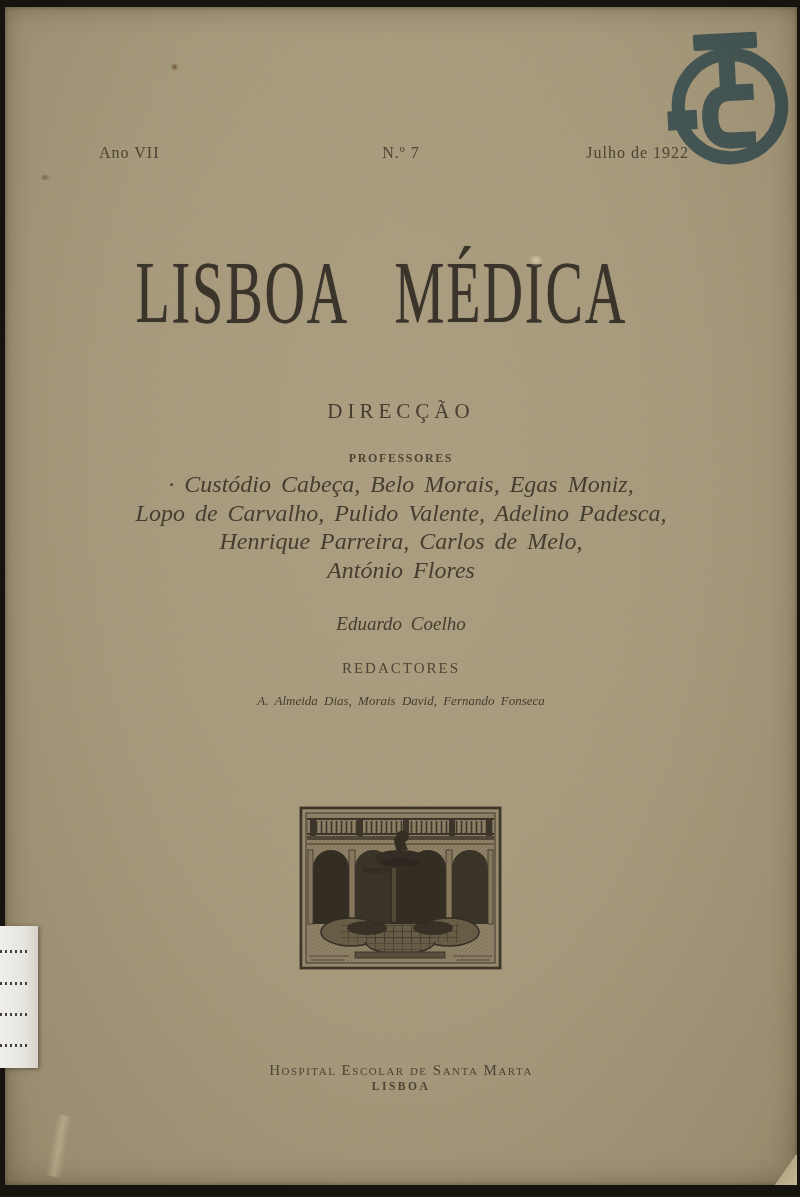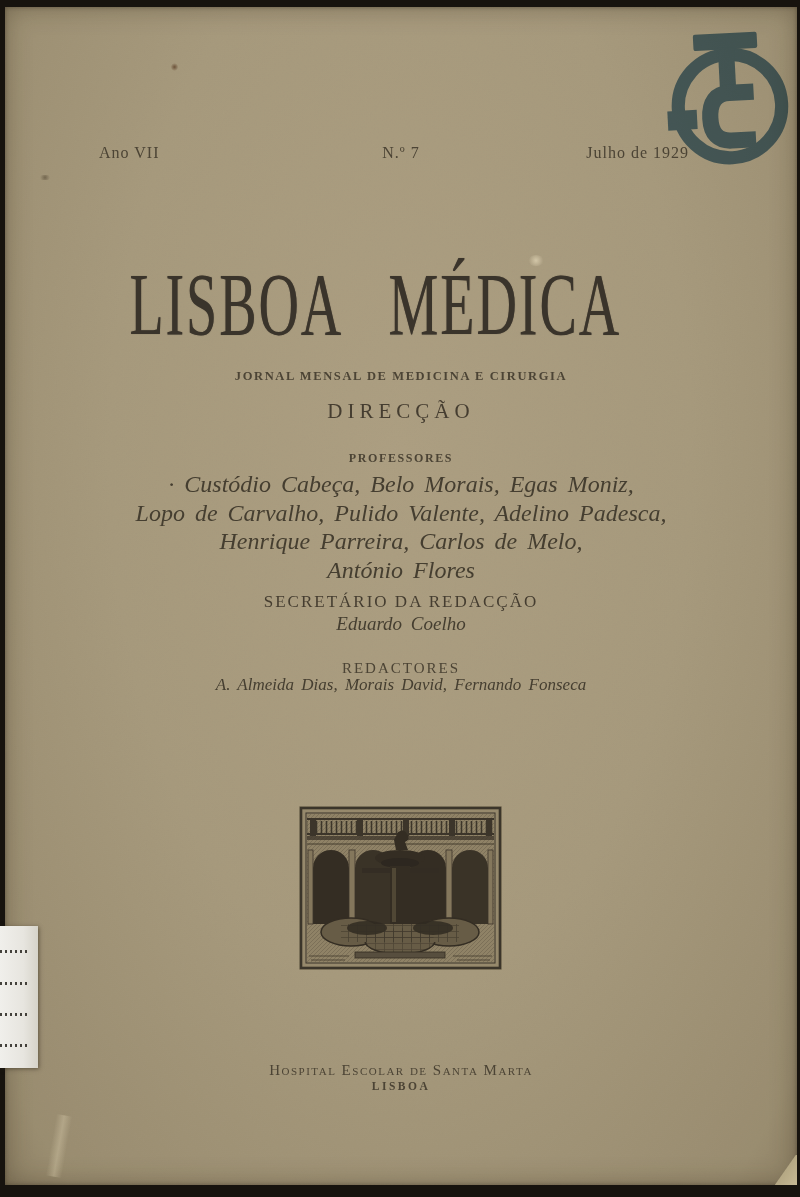--- a/index.html
+++ b/index.html
@@ -20,34 +20,34 @@
   .hdr{position:absolute;top:137px;font-size:16px;letter-spacing:1px;color:#4c4435;}
   .hdr-ano{left:94px;}
   .hdr-num{left:0;width:100%;text-align:center;}
   .hdr-date{right:108px;}
 
   
   .stamp{position:absolute;left:658px;top:18px;width:140px;height:148px;
     mix-blend-mode:multiply;opacity:.85;filter:blur(.3px);}
 
   
-  .title{position:absolute;top:253px;left:0;width:100%;text-align:center;
+  .title{position:absolute;top:241px;left:0;width:100%;text-align:right;
     font-size:89px;line-height:1;color:#3a342b;white-space:nowrap;}
   .tscale{display:inline-block;transform:translateX(-26px) scaleX(.63);transform-origin:50% 0;
     letter-spacing:3px;text-shadow:0 0 1px rgba(54,48,40,.65);}
   .tword1{margin-right:72px;}
 
   .subtitle{top:362px;font-size:12.5px;letter-spacing:1.6px;color:#4c4435;font-weight:bold;}
   .h-direccao{top:392px;font-size:21px;letter-spacing:5px;color:#453d30;}
   .h-prof{top:444px;font-size:12px;letter-spacing:1.6px;color:#4c4435;font-weight:bold;}
   .profs{top:463px;font-style:italic;font-size:24px;line-height:28.5px;color:#453e30;word-spacing:4px;}
   .h-secr{top:585px;font-size:17px;letter-spacing:2px;color:#453d30;}
   .secr-name{top:606px;font-style:italic;font-size:19px;color:#453e30;word-spacing:4px;}
   .h-red{top:653px;font-size:15px;letter-spacing:2px;color:#4c4435;}
-  .reds{top:664px;font-style:italic;font-size:17px;line-height:27px;color:#453e30;word-spacing:3px;}
+  .reds{top:680px;font-style:italic;font-size:13px;line-height:27px;color:#453e30;word-spacing:3px;}
 
   .engraving{position:absolute;left:294px;top:799px;width:203px;height:164px;filter:blur(.2px);}
 
   .hospital{top:1055px;font-variant:small-caps;font-size:15px;letter-spacing:1.5px;color:#4c4435;}
   .city{top:1073px;font-size:11.5px;letter-spacing:2.5px;color:#4c4435;font-weight:bold;}
 
   
   .sticker{position:absolute;left:0;top:926px;width:38px;height:142px;
     background:linear-gradient(90deg,#f0efeb 0%,#e7e5df 62%,#d6d3c9 100%);
     box-shadow:1px 1px 4px rgba(40,32,18,.5);}
@@ -73,53 +73,51 @@
   <svg class="grain" xmlns="http://www.w3.org/2000/svg">
     <filter id="grain-f">
       <feTurbulence type="fractalNoise" baseFrequency="0.7" numOctaves="2" stitchTiles="stitch"></feTurbulence>
       <feColorMatrix type="matrix" values="0 0 0 0 0.28  0 0 0 0 0.24  0 0 0 0 0.16  0 0 0 0.16 0"></feColorMatrix>
     </filter>
     <rect width="100%" height="100%" filter="url(#grain-f)"></rect>
   </svg>
 
   <span class="hdr hdr-ano">Ano VII</span>
   <span class="hdr hdr-num">N.º 7</span>
-  <span class="hdr hdr-date">Julho de 1929</span>
+  <span class="hdr hdr-date">Julho de 1922</span>
 
   <div class="stamp">
     <svg viewBox="0 0 138 146" width="140" height="148" xmlns="http://www.w3.org/2000/svg">
       <g fill="#4e7ca1" stroke="#4e7ca1" transform="rotate(-3 66 80)">
         <circle cx="66" cy="80" r="51" fill="none" stroke-width="13"></circle>
         <rect x="33" y="8" width="63" height="16" rx="2" stroke="none"></rect>
         <rect x="57" y="22" width="16" height="42" stroke="none"></rect>
         <path d="M90 67 H66 Q46 67 46 91 Q46 114 66 114 H90" fill="none" stroke-width="16"></path>
         <rect x="4" y="82" width="29" height="19" stroke="none"></rect>
       </g>
     </svg>
   </div>
 
   <div class="title">
     <span class="tscale">
       <span class="tword1">LISBOA</span><span>MÉDICA</span>
     </span>
   </div>
 
-  <div class="center subtitle">JORNAL MENSAL DE MEDICINA E CIRURGIA</div>
 
   <div class="center h-direccao">DIRECÇÃO</div>
   <div class="center h-prof">PROFESSORES</div>
 
   <div class="center profs">
     <div>· Custódio Cabeça, Belo Morais, Egas Moniz,</div>
     <div>Lopo de Carvalho, Pulido Valente, Adelino Padesca,</div>
     <div>Henrique Parreira, Carlos de Melo,</div>
     <div>António Flores</div>
   </div>
 
-  <div class="center h-secr">SECRETÁRIO DA REDACÇÃO</div>
   <div class="center secr-name">Eduardo Coelho</div>
 
   <div class="center h-red">REDACTORES</div>
   <div class="center reds">
     <div>A. Almeida Dias, Morais David, Fernando Fonseca</div>
   </div>
 
   <div class="engraving">
     <svg viewBox="0 0 203 164" width="203" height="164" xmlns="http://www.w3.org/2000/svg">
       <defs>

